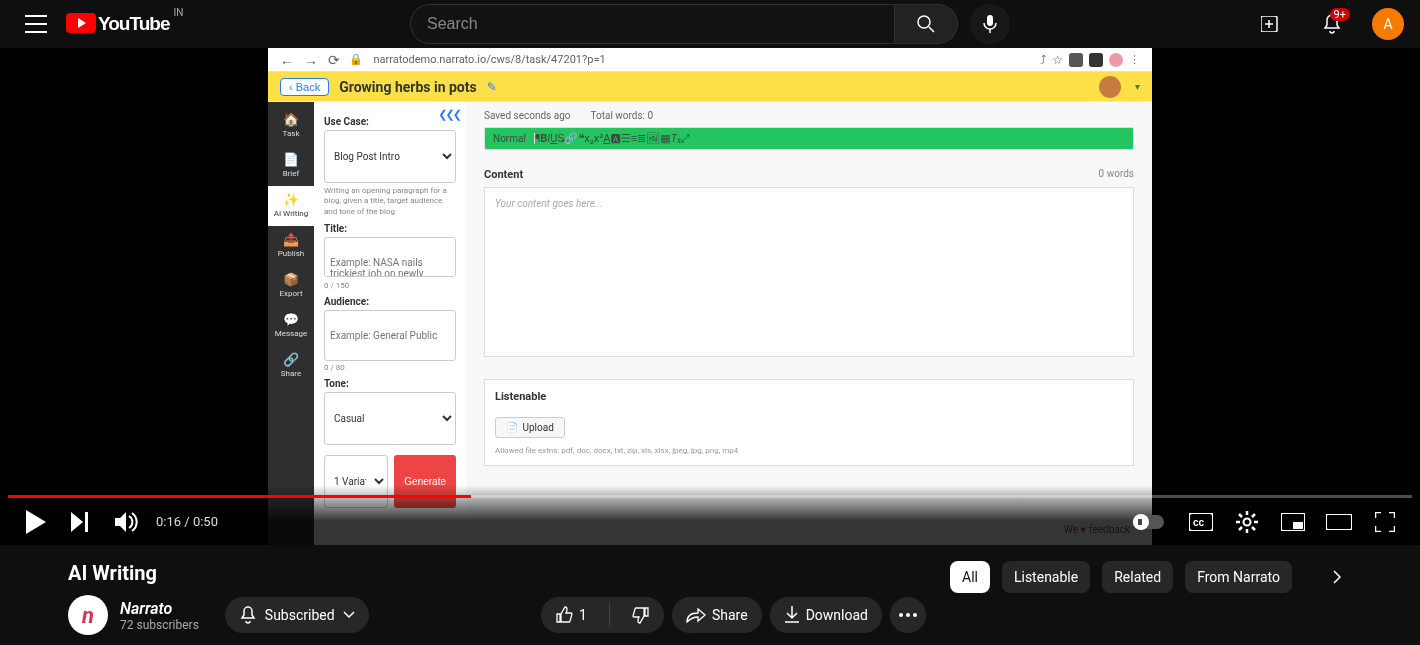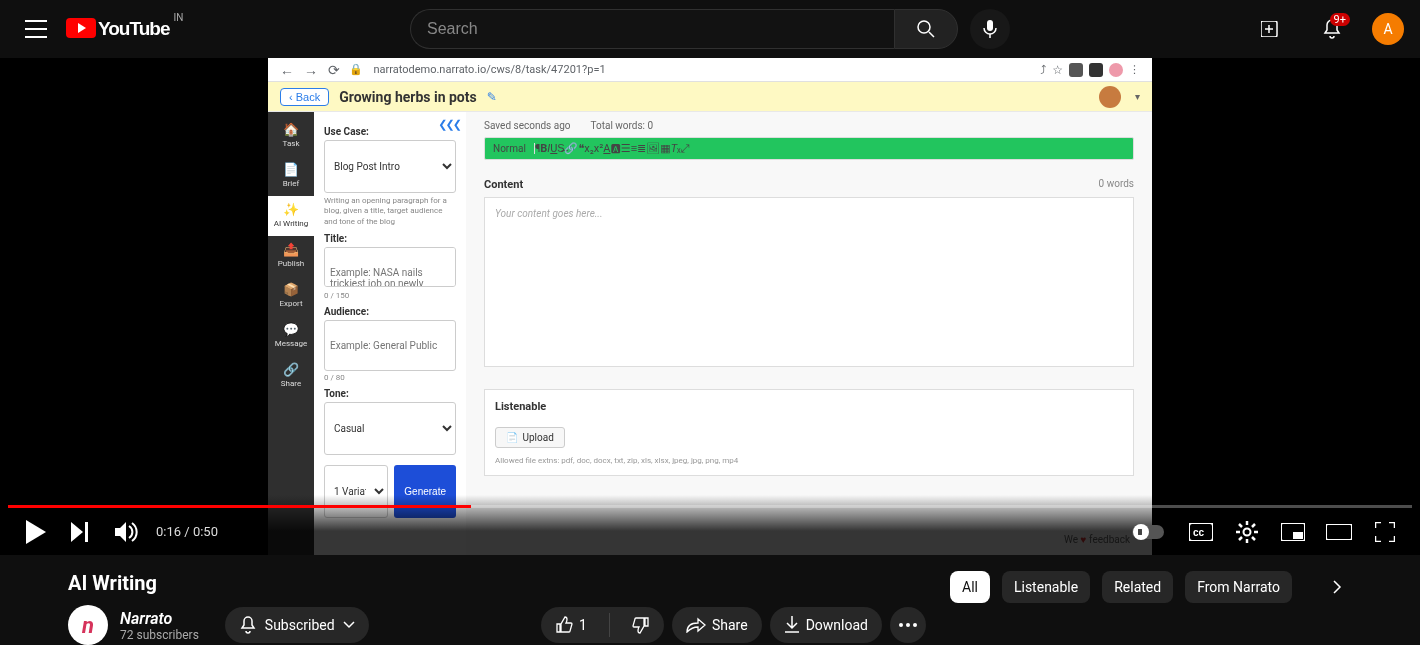--- a/index.html
+++ b/index.html
@@ -9,21 +9,21 @@
     font-family: Roboto, Arial, sans-serif;
     width: 1420px;
     height: 645px;
     overflow: hidden;
   }
 
   
   .masthead {
     display: flex;
     align-items: center;
-    height: 58px;
+    height: 48px;
     padding: 0 16px;
     position: relative;
   }
   .hamburger {
     width: 40px; height: 40px;
     display: flex; align-items: center; justify-content: center;
     cursor: pointer;
     margin-right: 10px;
   }
   .logo-wrap { display: flex; align-items: flex-start; position: relative; }
@@ -119,21 +119,21 @@
     background:#fff; border-bottom:1px solid #e0e0e0;
   }
   .nav-arrow{ font-size:14px; cursor:default;}
   .url-text{ flex:1; color:#5f6368; }
   .br-icons{ display:flex; gap:6px; }
   .br-dot{ width:14px; height:14px; border-radius:3px; background:#555;}
   .br-star{ font-size:12px; }
 
   .app-header{
     display:flex; align-items:center; height:30px;
-    padding:0 12px; background:#fef9c3; gap:10px;
+    padding:0 12px; background:#fde047; gap:10px;
     border-bottom:1px solid #e8e8e8;
   }
   .back-btn{
     border:1px solid #2b7de9; color:#2b7de9;
     font-size:11px; padding:2px 8px; border-radius:4px;
     background:#fff;
   }
   .doc-title{ font-weight:700; color:#333; font-size:14px; }
   .pencil-icon{ color:#2b7de9; font-size:12px; }
   .app-avatar{
@@ -165,21 +165,21 @@
   .f-select, .f-input, .f-textarea{
     width:100%; border:1px solid #ccc; border-radius:3px;
     padding:19px 5px; font-size:10px; background:#fff; color:#333;
     font-family:inherit;
   }
   .f-textarea{ resize:none; height:34px; }
   .f-hint{ font-size:8px; color:#888; line-height:1.3; margin-top:3px;}
   .f-count{ font-size:8px; color:#888; margin-top:2px;}
   .gen-row{ display:flex; gap:6px; margin-top:10px; }
   .gen-btn{
-    background:#1d4ed8; color:#fff; border:none;
+    background:#ef4444; color:#fff; border:none;
     padding:5px 10px; border-radius:3px; font-size:10px; cursor:pointer;
   }
 
   .editor-panel{
     flex:1; padding:8px 18px; background:#f8f8f8;
     font-size:10px; color:#666;
   }
   .editor-meta{ display:flex; gap:20px; margin-bottom:6px;}
   .toolbar{
     background:#22c55e; border:1px solid #ddd; border-radius:2px;

